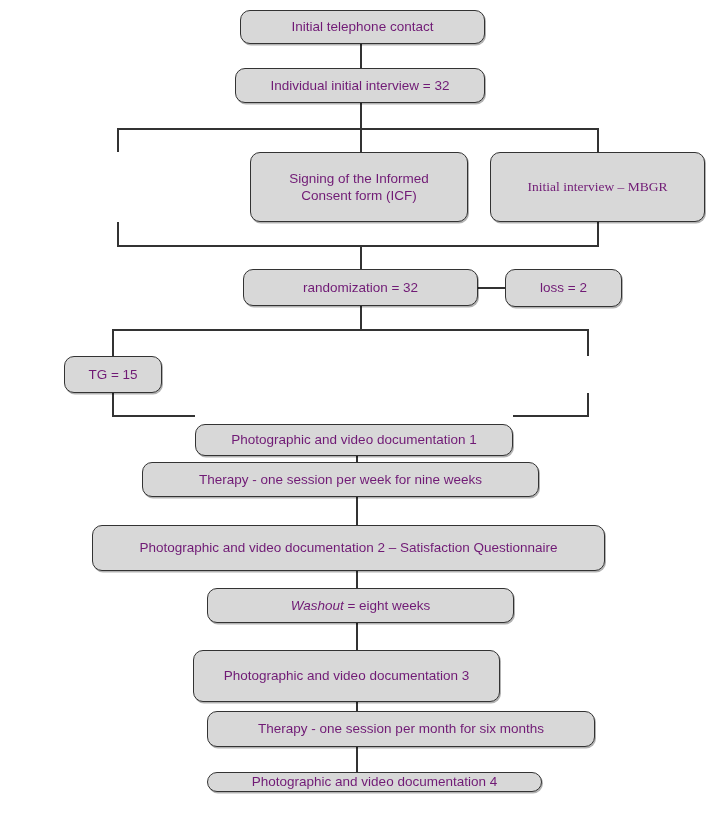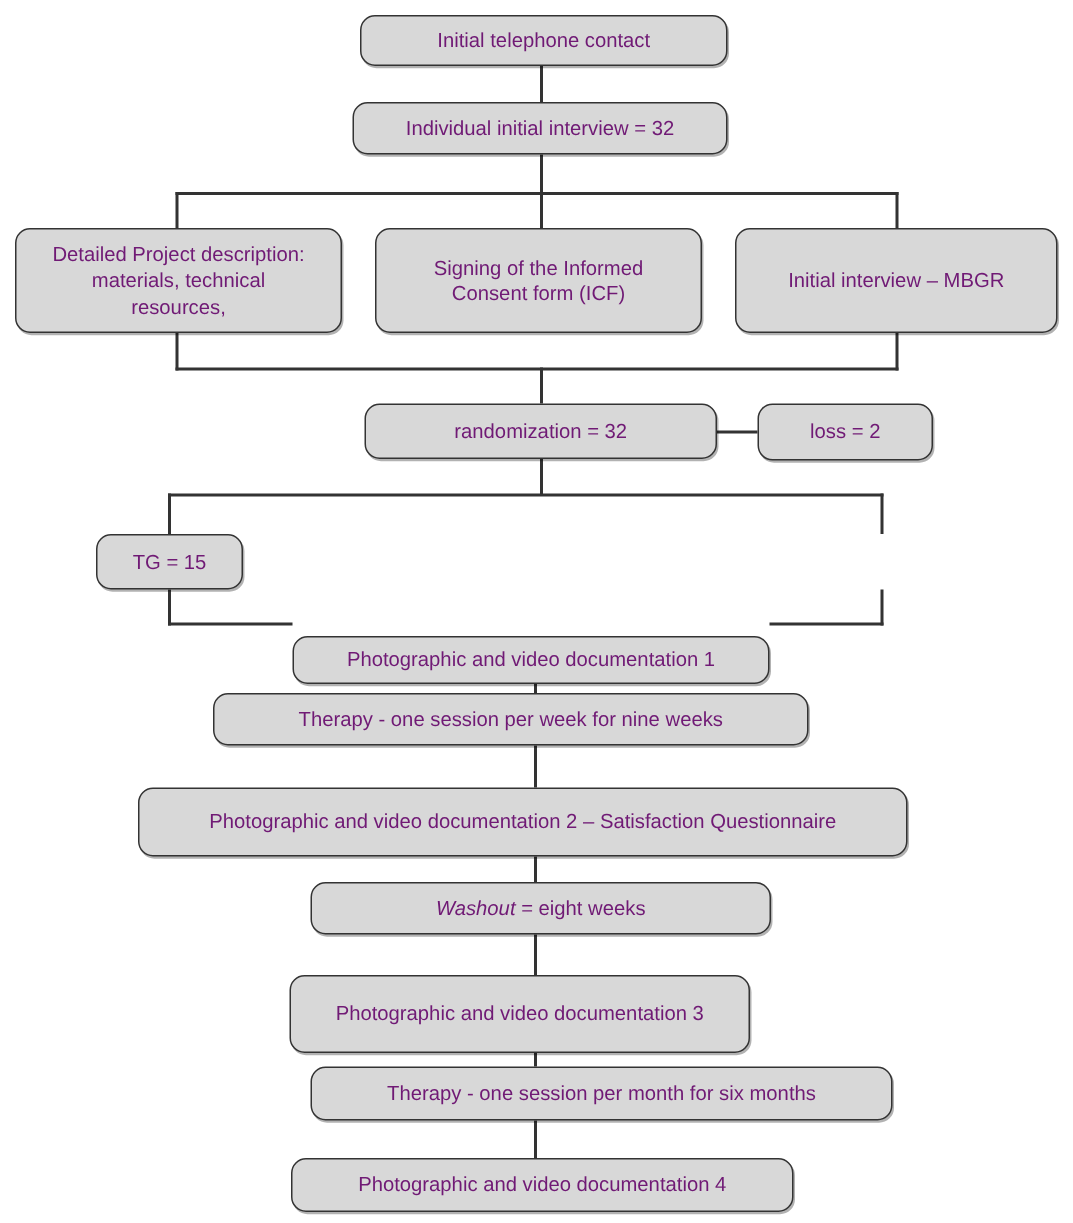--- a/index.html
+++ b/index.html
@@ -74,29 +74,26 @@
   <div class="vline" style="left:356px;top:747px;height:25px;"></div>
 
   <div class="box" style="left:240px;top:10px;width:245px;height:34px;">
     <span class="lbl">Initial telephone contact</span>
   </div>
 
   <div class="box" style="left:235px;top:68px;width:250px;height:35px;">
     <span class="lbl">Individual initial interview = 32</span>
   </div>
 
-  <div class="box w170" style="left:10px;top:152px;width:218px;height:70px;">
-    <span class="lbl">Detailed Project description: materials, technical resources,</span>
-  </div>
 
   <div class="box w185" style="left:250px;top:152px;width:218px;height:70px;">
     <span class="lbl">Signing of the Informed Consent form (ICF)</span>
   </div>
 
-  <div class="box w155" style="left:490px;top:152px;width:215px;height:70px;">
+  <div class="box w155" style="left:490px;top:152px;width:215px;height:70px;font-family:Liberation Serif, serif;">
     <span class="lbl">Initial interview – MBGR</span>
   </div>
 
   <div class="box" style="left:243px;top:269px;width:235px;height:37px;">
     <span class="lbl">randomization = 32</span>
   </div>
 
   <div class="box" style="left:505px;top:269px;width:117px;height:38px;">
     <span class="lbl">loss = 2</span>
   </div>
@@ -123,17 +120,17 @@
   </div>
 
   <div class="box" style="left:193px;top:650px;width:307px;height:52px;">
     <span class="lbl">Photographic and video documentation 3</span>
   </div>
 
   <div class="box" style="left:207px;top:711px;width:388px;height:36px;">
     <span class="lbl">Therapy - one session per month for six months</span>
   </div>
 
-  <div class="box" style="left:194px;top:772px;width:335px;height:36px;justify-content:center;">
+  <div class="box" style="left:207px;top:772px;width:335px;height:20px;justify-content:center;">
     <span class="lbl">Photographic and video documentation 4</span>
   </div>
 
 </div>
 
 </body></html>

